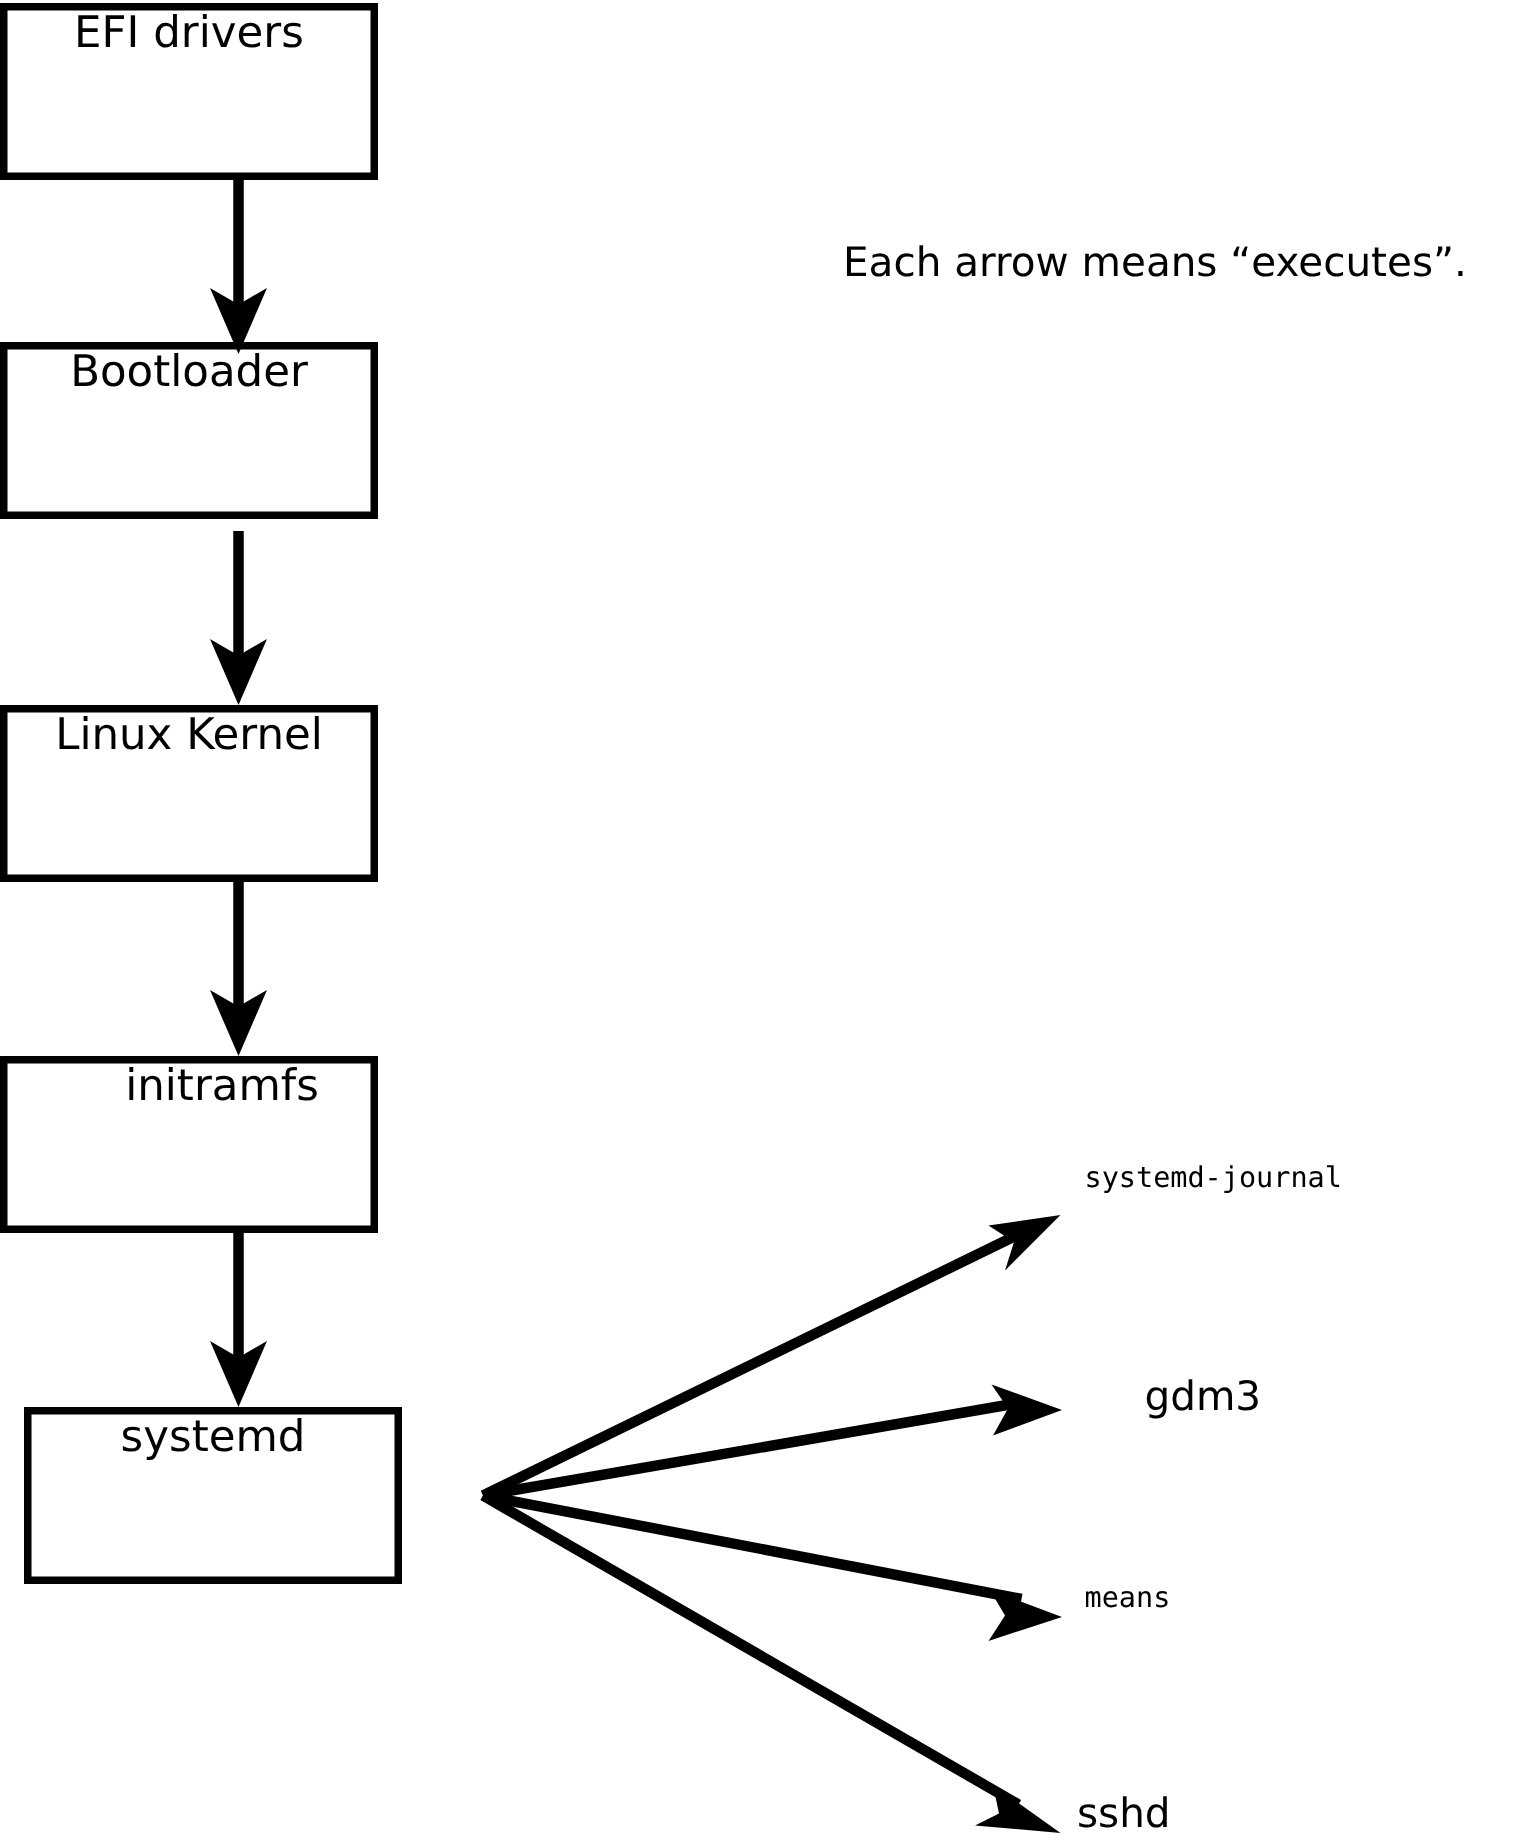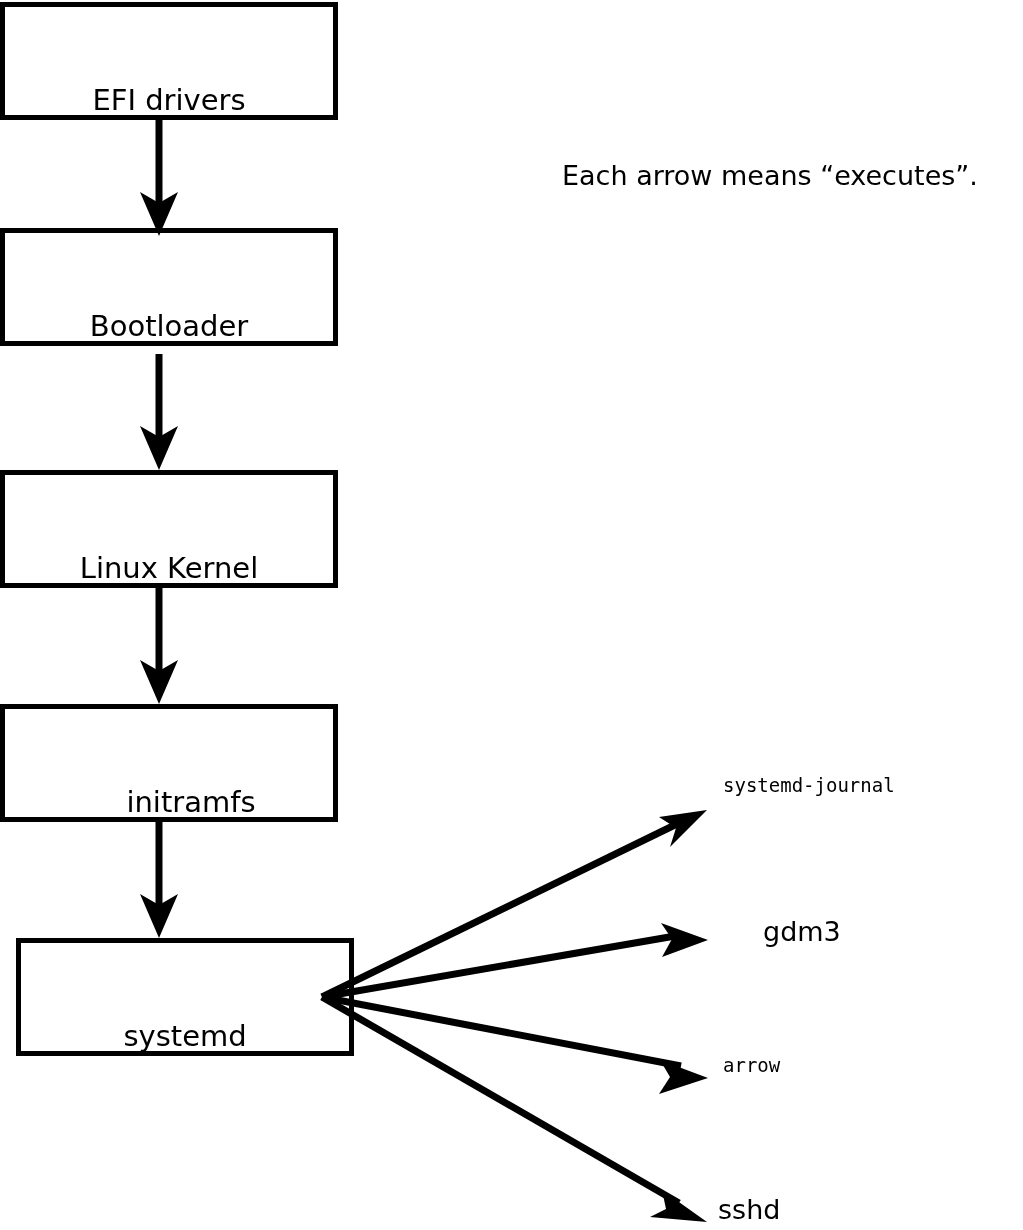--- a/index.html
+++ b/index.html
@@ -24,24 +24,24 @@
     height: 1230px;
   }
 
   
   .node-box {
     position: absolute;
     box-sizing: border-box;
     border: 5px solid #000000;
     background: #ffffff;
     display: flex;
-    align-items: flex-end;
+    align-items: flex-start;
     justify-content: center;
     left: 0px;
-    width: 338px;
+    width: 252px;
     height: 118px;
   }
   .node-label {
     font-family: "DejaVu Sans", sans-serif;
     font-size: 29px;
     line-height: 1;
     color: #000000;
     white-space: nowrap;
   }
 
@@ -159,19 +159,19 @@
     <g>
       <line x1="322" y1="997" x2="679" y2="1203" stroke="#000000" stroke-width="7"></line>
       <path d="M 707 1222 L 662 1190 L 666 1209 L 650 1217 Z" fill="#000000"></path>
     </g>
   </svg>
 
   <div class="leaf-label mono" id="leaf-systemd-journal">systemd-journal</div>
 
   <div class="leaf-label sans" id="leaf-gdm3">gdm3</div>
 
-  <div class="leaf-label mono" id="leaf-getty">arrow</div>
+  <div class="leaf-label mono" id="leaf-getty">means</div>
 
   <div class="leaf-label sans" id="leaf-sshd">sshd</div>
 
   <div id="legend-note">Each arrow means “executes”.</div>
 
 </div>
 
 </body></html>

